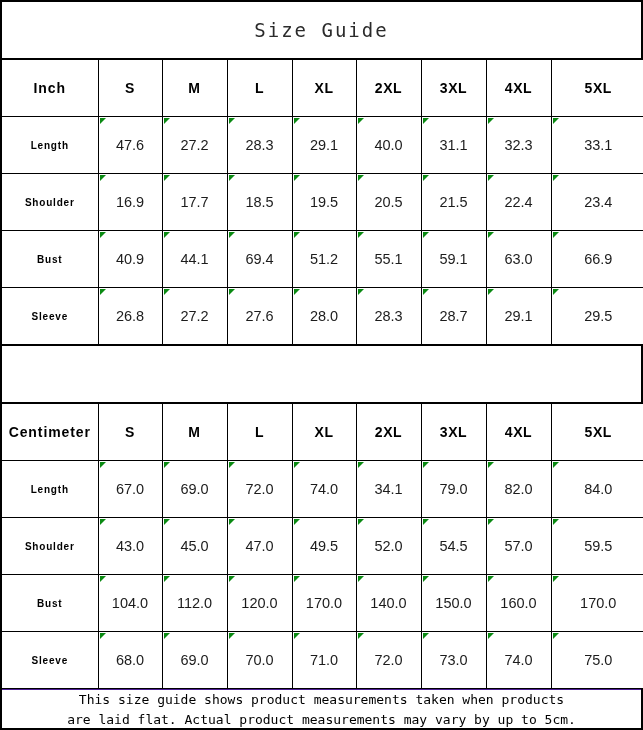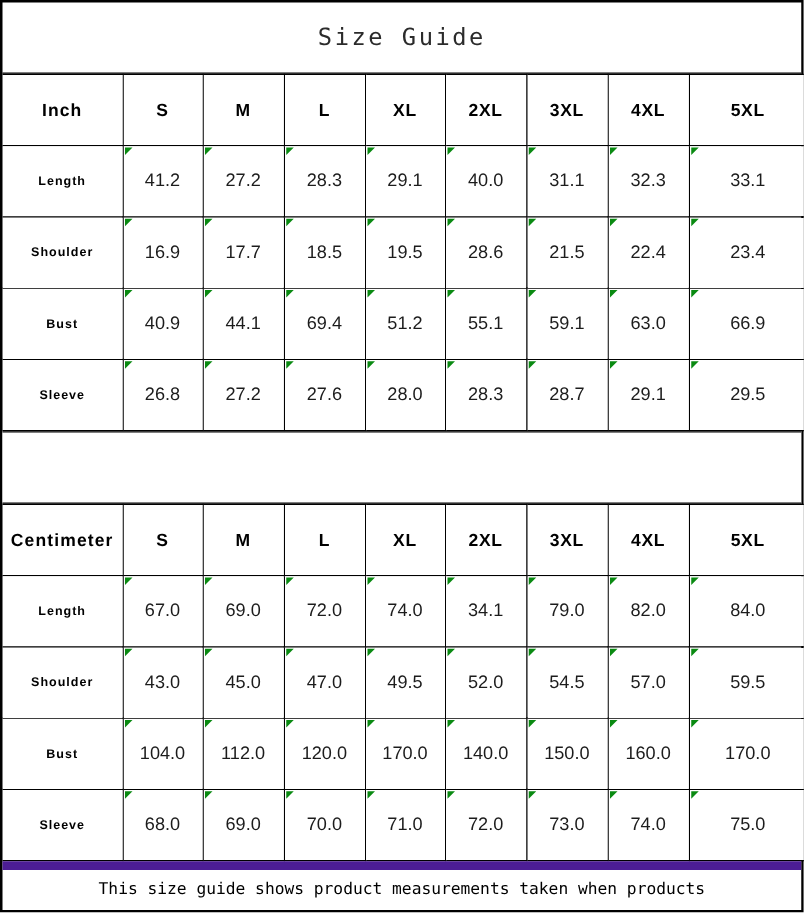--- a/index.html
+++ b/index.html
@@ -102,21 +102,21 @@
     height: 56px;
     flex: 0 0 56px;
     border-top: 1px solid #000000;
     border-bottom: 1px solid #000000;
     background: #ffffff;
   }
 
   
   .footer-row {
     flex: 1 1 auto;
-    border-top: 7px solid #4c1d95;
+    border-top: 1px solid #4c1d95;
     display: flex;
     align-items: center;
     justify-content: center;
     padding: 0 10px;
     box-sizing: border-box;
   }
   .footer-text {
     font-family: "DejaVu Sans Mono", "Liberation Mono", monospace;
     font-size: 13px;
     line-height: 1.55;
@@ -156,36 +156,36 @@
           <th class="hdr">XL</th>
           <th class="hdr">2XL</th>
           <th class="hdr">3XL</th>
           <th class="hdr">4XL</th>
           <th class="hdr">5XL</th>
         </tr>
       </thead>
       <tbody>
         <tr>
           <td class="rowlabel">Length</td>
-          <td class="value">41.2</td>
+          <td class="value">47.6</td>
           <td class="value">27.2</td>
           <td class="value">28.3</td>
           <td class="value">29.1</td>
           <td class="value">40.0</td>
           <td class="value">31.1</td>
           <td class="value">32.3</td>
           <td class="value">33.1</td>
         </tr>
         <tr>
           <td class="rowlabel">Shoulder</td>
           <td class="value">16.9</td>
           <td class="value">17.7</td>
           <td class="value">18.5</td>
           <td class="value">19.5</td>
-          <td class="value">28.6</td>
+          <td class="value">20.5</td>
           <td class="value">21.5</td>
           <td class="value">22.4</td>
           <td class="value">23.4</td>
         </tr>
         <tr>
           <td class="rowlabel">Bust</td>
           <td class="value">40.9</td>
           <td class="value">44.1</td>
           <td class="value">69.4</td>
           <td class="value">51.2</td>
@@ -282,16 +282,17 @@
           <td class="value">74.0</td>
           <td class="value">75.0</td>
         </tr>
       </tbody>
     </table>
   </div>
 
   <div class="footer-row">
     <div class="footer-text">
       <span class="line">This size guide shows product measurements taken when products</span>
+      <span class="line">are laid flat. Actual product measurements may vary by up to 5cm.</span>
     </div>
   </div>
 
 </div>
 
 </body></html>

